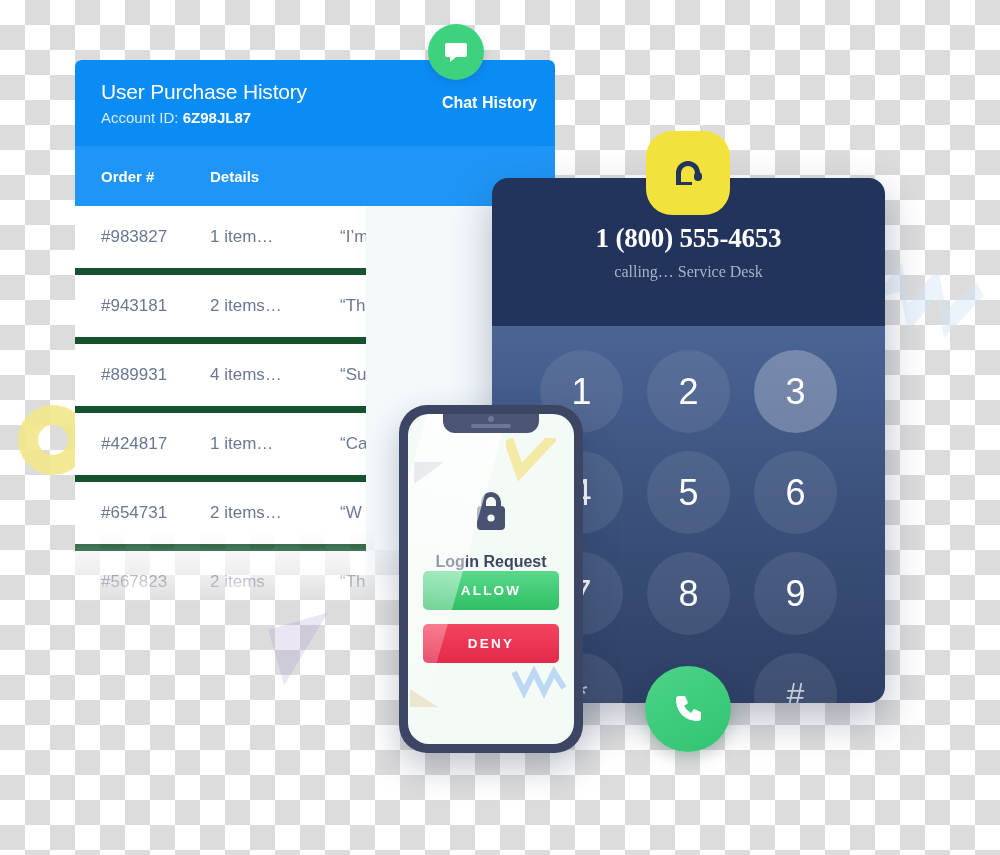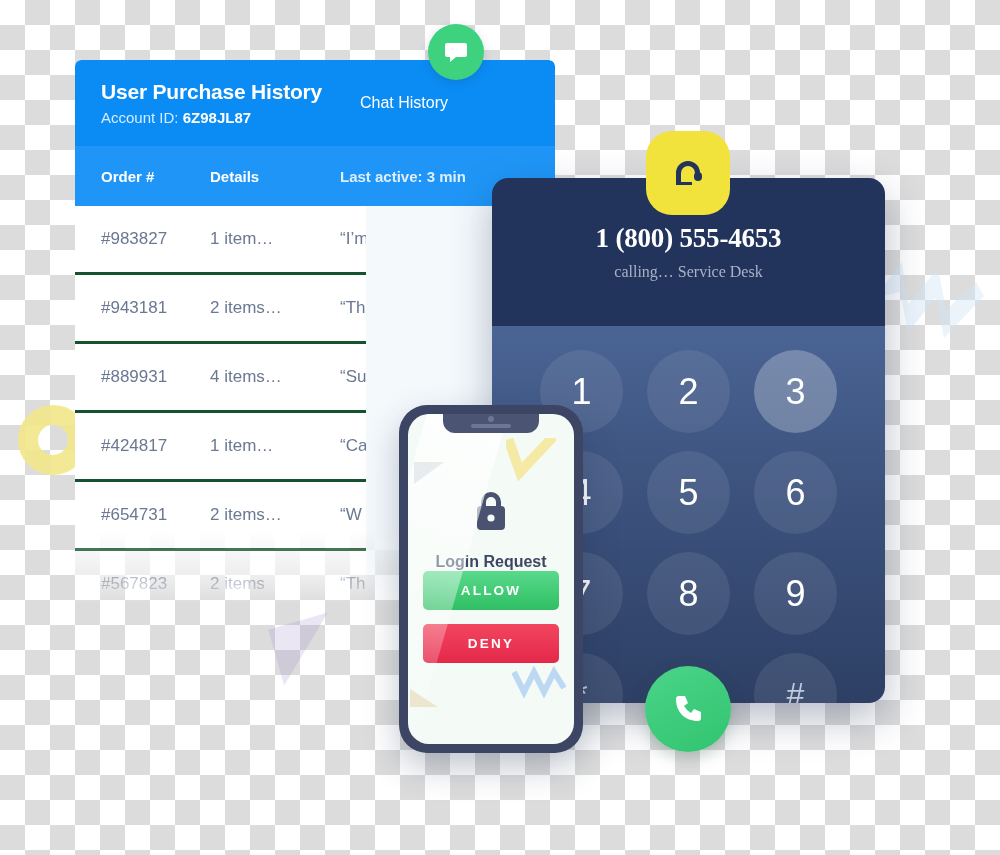--- a/index.html
+++ b/index.html
@@ -48,40 +48,40 @@
     background: #ffffff;
     box-shadow: 0 12px 34px rgba(40,60,100,.16);
     -webkit-mask-image: linear-gradient(to bottom, #000 0, #000 470px, rgba(0,0,0,.45) 520px, rgba(0,0,0,0) 545px);
     mask-image: linear-gradient(to bottom, #000 0, #000 470px, rgba(0,0,0,.45) 520px, rgba(0,0,0,0) 545px);
   }
   #card-header {
     height: 86px; background: #0b8cf5;
     display: flex; align-items: center;
   }
   #card-header-left { padding-left: 26px; flex: 0 0 285px; }
-  #card-title { color: #fff; font-size: 21px; font-weight: bold; letter-spacing: -.2px; }
+  #card-title { color: #fff; font-size: 21px; font-weight: normal; letter-spacing: -.2px; }
   #account-line { color: #d4ecff; font-size: 15px; margin-top: 5px; }
   #account-line b { color: #fff; font-weight: bold; }
   #chat-history-label {
-    color: #fff; font-size: 16px; font-weight: normal;
-    text-align: left; flex: 1; padding-right: 18px;
+    color: #fff; font-size: 16px; font-weight: bold;
+    text-align: right; flex: 1; padding-right: 18px;
   }
   #table-head {
     height: 60px; background: #1f96f7;
     display: flex; align-items: center;
     color: #fff; font-size: 15px; font-weight: bold;
   }
   .col-order { flex: 0 0 135px; padding-left: 26px; }
   .col-details { flex: 0 0 130px; }
   .col-chat { flex: 1; }
   #table-head .col-chat { color: #dceeff; }
   .t-row {
     display: flex; align-items: center; height: 69px;
     font-size: 17px; color: #6b7891;
-    border-bottom: 3px solid #14532d;
+    border-bottom: 7px solid #14532d;
     background: #fff;
   }
   .t-row .col-chat {
     background: transparent; color: #6b7891;
     height: 69px; display: flex; align-items: center;
   }
   .chatcol-bg {
     position: absolute; left: 291px; top: 146px;
     width: 264px; height: 399px;
     background: #f4f9fc;
@@ -218,21 +218,20 @@
         </div>
       </div>
       <div id="chat-history-label">Chat History</div>
     </div>
 
     <div class="chatcol-bg"></div>
 
     <div id="table-head">
       <div class="col-order">Order #</div>
       <div class="col-details">Details</div>
-      <div class="col-chat">Last active: 3 min</div>
     </div>
 
     <div id="table-body">
         <div class="t-row">
           <div class="col-order">#983827</div>
           <div class="col-details">1 item…</div>
           <div class="col-chat">“I’m looking f</div>
         </div>
         <div class="t-row">
           <div class="col-order">#943181</div>

